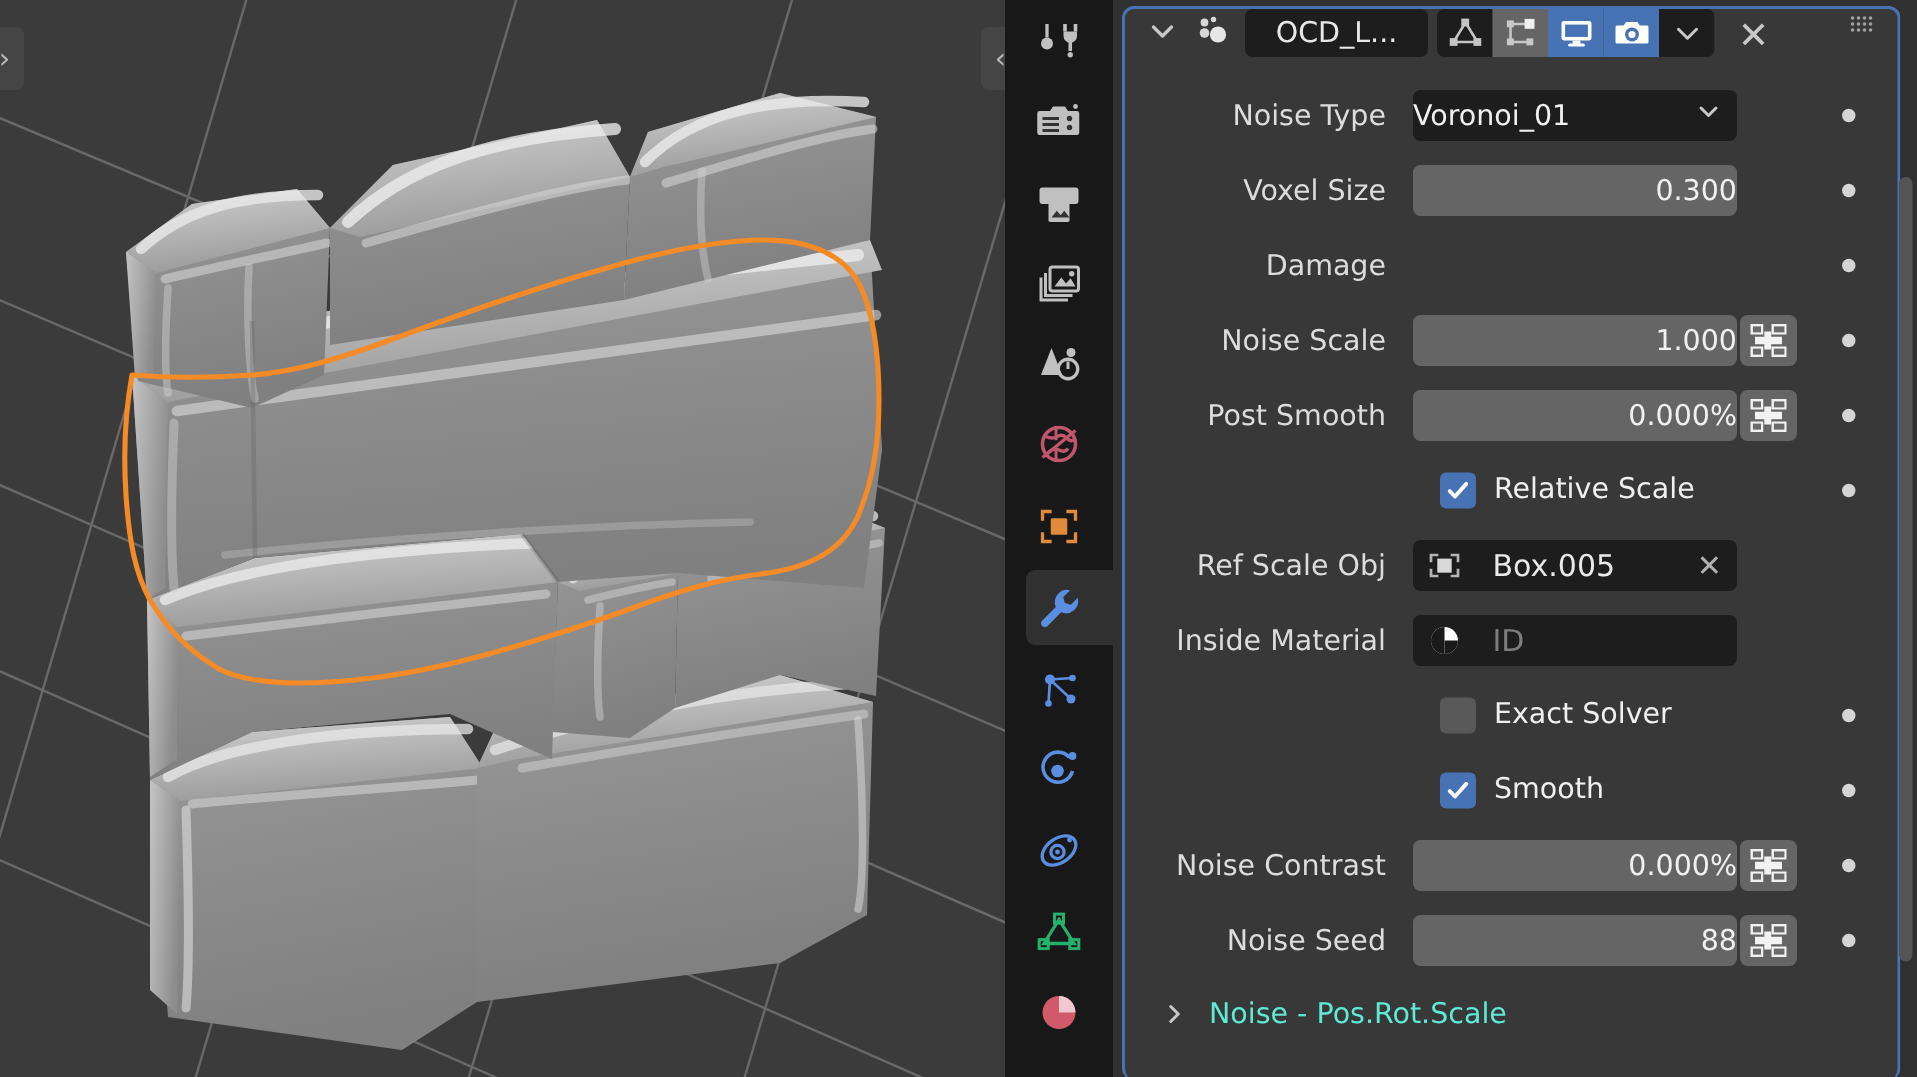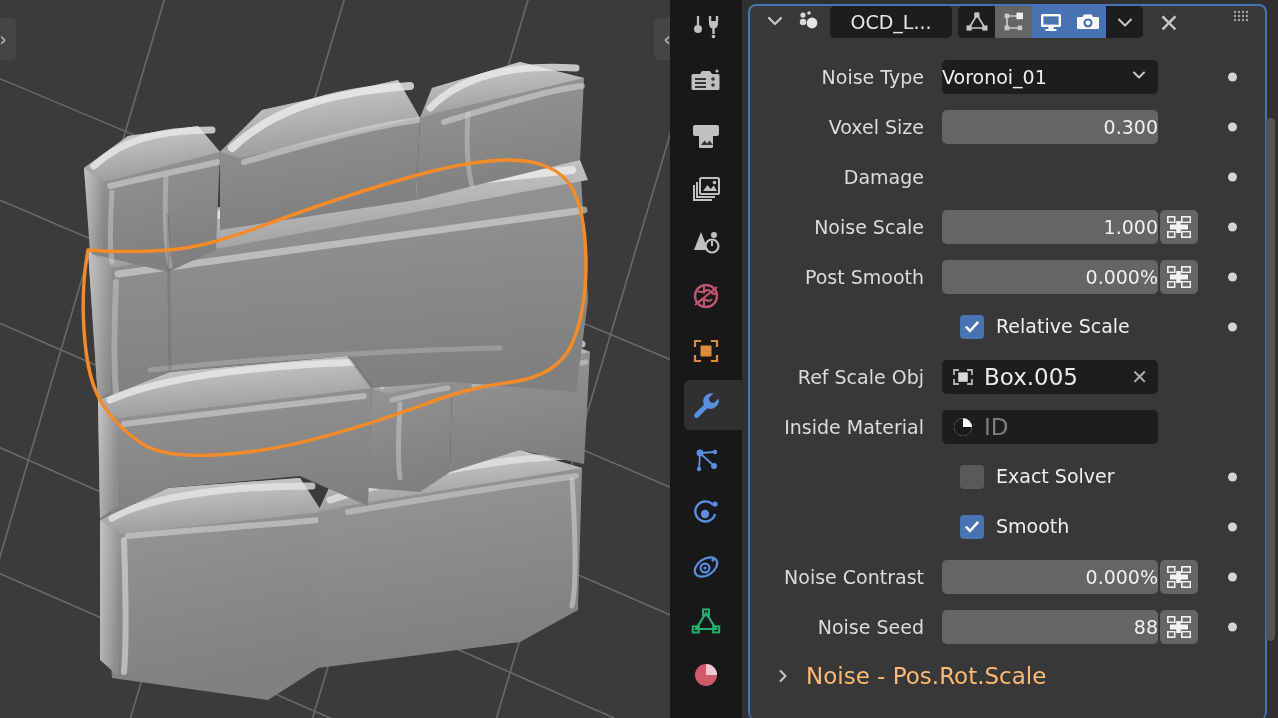--- a/index.html
+++ b/index.html
@@ -102,21 +102,21 @@
   .field .slider-fill {
     position: absolute; left: 0; top: 0; bottom: 0; background: #4772b3;
   }
   .field .val { position: relative; z-index: 2; }
   .field.dropdown { justify-content: flex-start; padding-left: 0; background: #1d1d1d; }
   .field.dropdown .chev { position: absolute; right: 10px; top: 50%; transform: translateY(-50%); }
   .field.idfield {
     background: #1d1d1d; justify-content: flex-start; padding-left: 6px; width: 216px;
   }
   .idicon { width: 30px; height: 26px; display:flex; align-items:center; justify-content:center; flex:0 0 auto;}
-  .idtext { margin-left: 6px; color: #eaeaea; font-size: 23px; }
+  .idtext { margin-left: 17px; color: #eaeaea; font-size: 20px; }
   .idtext.placeholder { color: #7d7d7d; }
   .idx {
     position: absolute; right: 10px; top: 50%; transform: translateY(-50%);
     color: #b0b0b0; font-size: 20px; line-height: 1;
   }
   .nodebtn {
     width: 38px; height: 34px; margin-left: 2px; background: #656565;
     border-radius: 5px; display: flex; align-items: center; justify-content: center;
   }
   .deco {
@@ -132,21 +132,21 @@
     display: flex; align-items: center; justify-content: center;
   }
   .cbox.on { background: #4772b3; }
   .cbox-lbl { margin-left: 12px; color: #f0f0f0; font-size: 19px; }
 
   
   .subpanel {
     display: flex; align-items: center; height: 48px; padding-left: 24px;
   }
   .subpanel .chev { color: #c8c8c8; margin-right: 14px; display:flex; }
-  .subpanel .sp-lbl { color: #fdba74; font-size: 23px; }
+  .subpanel .sp-lbl { color: #5eead4; font-size: 19px; }
 
   
   #scrollbar {
     position: absolute; right: 3px; top: 118px; width: 9px; height: 523px;
     background: #545454; border-radius: 5px;
   }
 </style>
 </head>
 <body>
 

